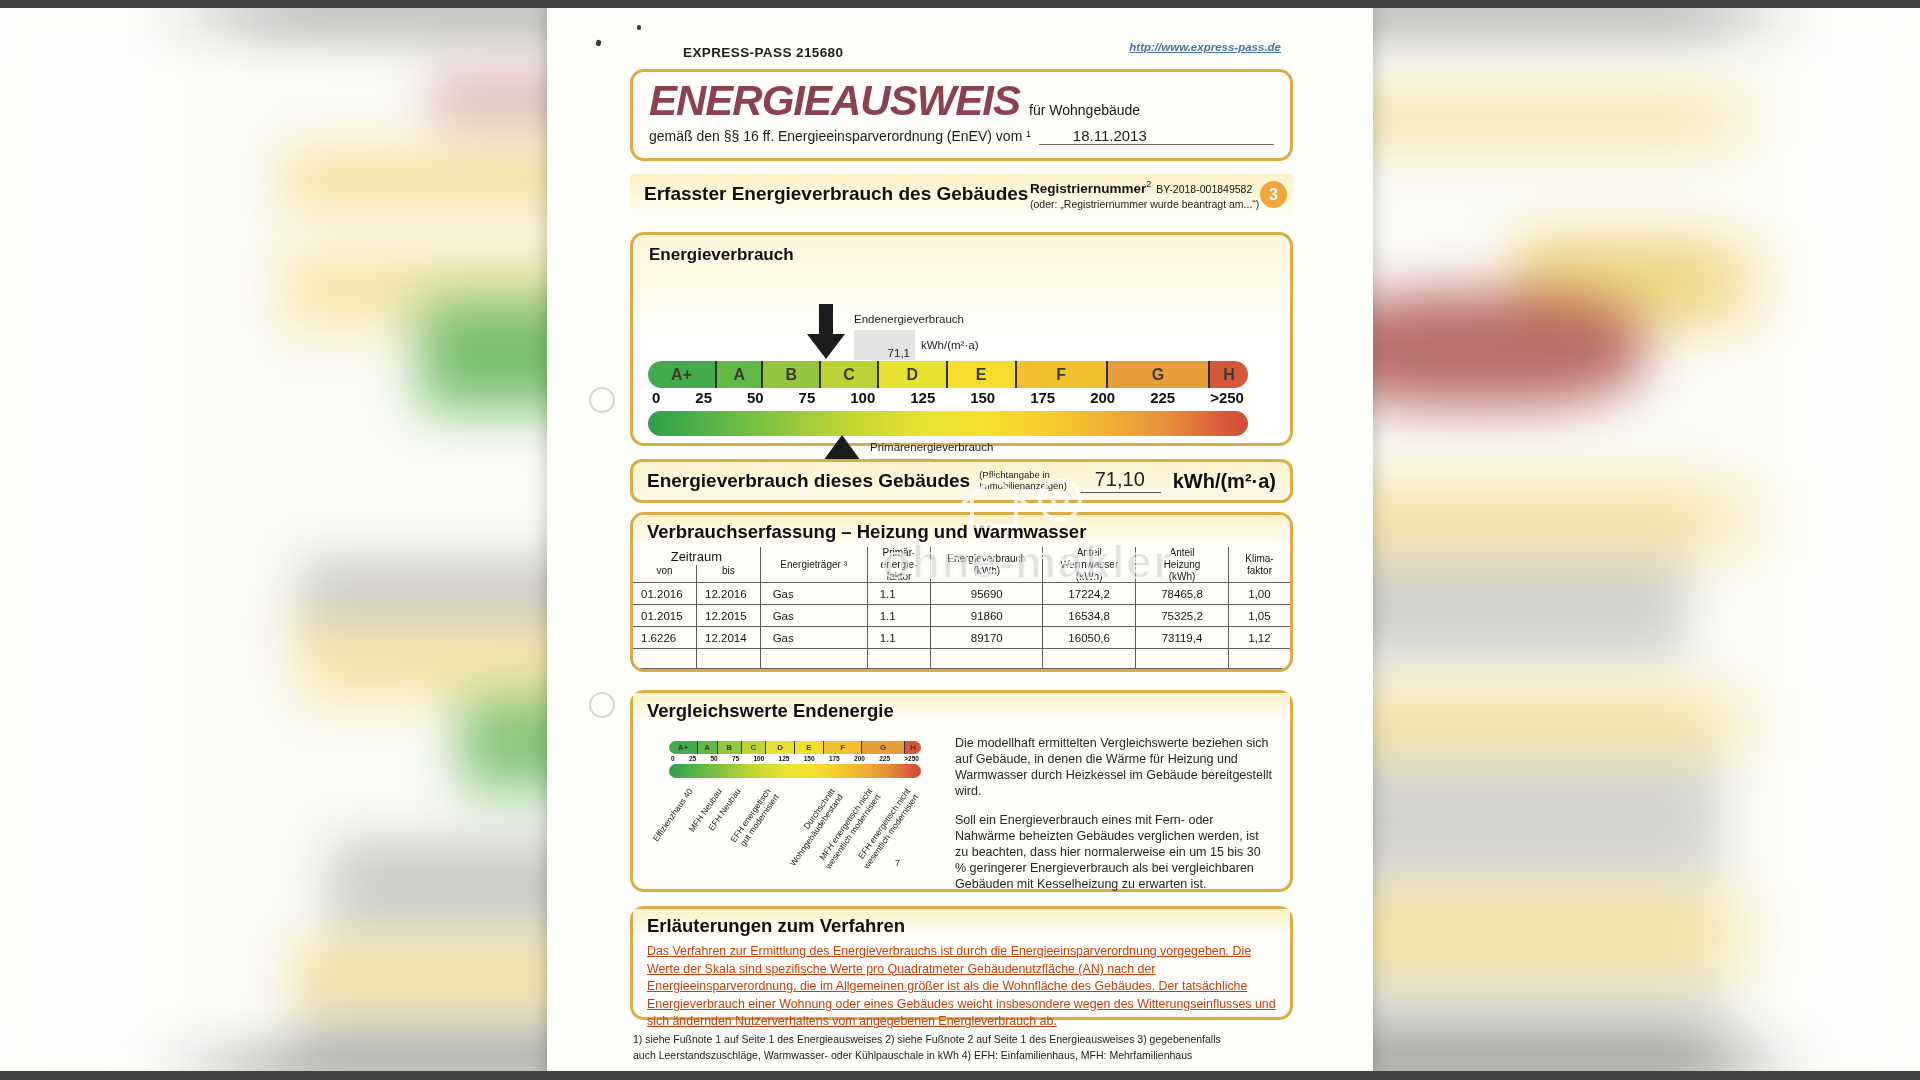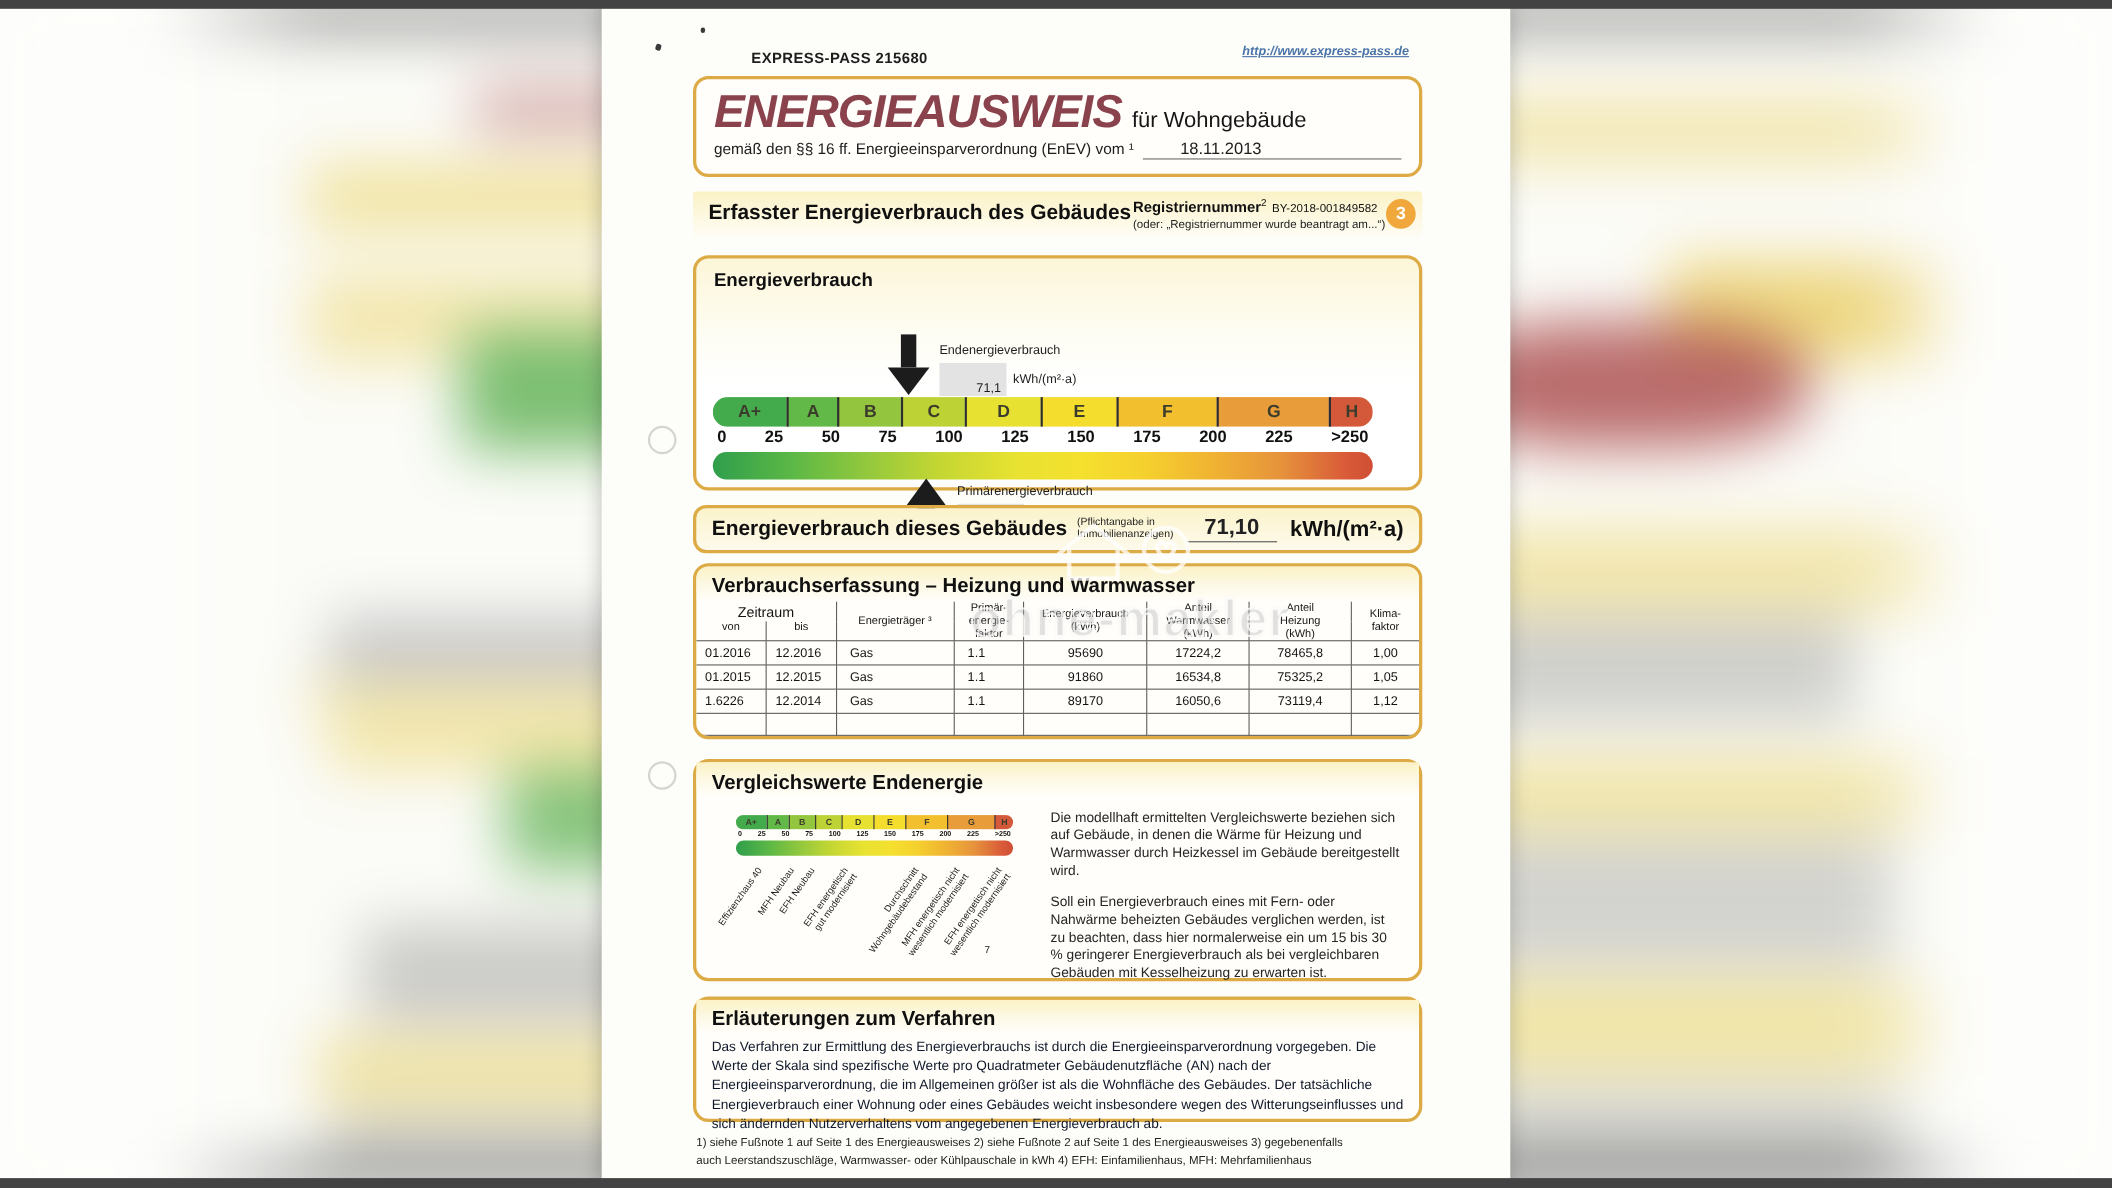--- a/index.html
+++ b/index.html
@@ -23,21 +23,21 @@
   .url{position:absolute;right:92px;top:41px;font-size:11.5px;font-style:italic;font-weight:bold;
        color:#4a73a8;text-decoration:underline;}
   
   .gbox{position:absolute;left:83px;width:663px;border:3px solid #ddab45;border-radius:14px;
         background:#fffefa;box-sizing:border-box;}
   .band-grad{background:linear-gradient(180deg,#fbf2c6 0%,#fdf9e6 55%,rgba(255,255,254,0) 100%);}
   
   .hbox{top:69px;height:92px;padding:8px 16px 0 16px;}
   .h-title-row{display:flex;align-items:baseline;}
   .h-title{font-size:42px;font-weight:bold;font-style:italic;color:#8a424d;letter-spacing:-1px;line-height:1;}
-  .h-suffix{font-size:20px;color:#161616;margin-left:9px;}
+  .h-suffix{font-size:14px;color:#161616;margin-left:9px;}
   .h-law{display:flex;align-items:baseline;font-size:14px;color:#1c1c1c;margin-top:5px;}
   .h-date-line{flex:1;border-bottom:1.3px solid #6b6b6b;margin-left:8px;padding-left:34px;font-size:15px;}
   
   .sec1{position:absolute;left:83px;top:174px;width:663px;height:42px;
         background:linear-gradient(180deg,#fbf2c6,#fefdf6);border-radius:3px;}
   .sec1 h2{position:absolute;left:14px;top:9px;margin:0;font-size:19px;color:#101010;}
   .regblk{position:absolute;left:400px;top:5px;line-height:1.2;}
   .regblk .l1{font-size:13.5px;font-weight:bold;color:#111;}
   .regblk .l1 sup{font-size:9px;font-weight:normal;}
   .regblk .num{font-size:10.5px;font-weight:normal;margin-left:5px;}
@@ -69,21 +69,21 @@
          padding:0 4px;box-sizing:border-box;font-size:15px;font-weight:bold;color:#101010;}
   .gradbar{position:absolute;left:0;top:140px;width:600px;height:25px;border-radius:13px;
      background:linear-gradient(90deg,#2f9e4c 0%,#5cb846 12%,#96c93d 24%,#c3d633 34%,#e8e231 46%,#f5e02e 56%,#f5cf2e 66%,#f0b232 76%,#e6933c 86%,#d95a38 96%,#cf4e35 100%);}
   
   .band2{top:459px;height:44px;display:flex;align-items:center;padding:0 14px;
          background:linear-gradient(180deg,#fbf3cb,#fdfaec);border-radius:12px;}
   .band2 .t{font-size:19px;font-weight:bold;color:#101010;white-space:nowrap;}
   .band2 .note{font-size:9.5px;line-height:1.15;color:#222;white-space:pre-line;margin-left:9px;}
   .vline{position:relative;flex:1;height:30px;margin:0 12px;}
   .vline::after{content:"";position:absolute;left:0;right:0;bottom:3px;border-bottom:1.5px solid #555;}
-  .vline .v{position:absolute;left:0;right:0;bottom:5px;text-align:center;font-size:20px;color:#222;font-weight:bold;}
+  .vline .v{position:absolute;left:0;right:0;bottom:5px;text-align:center;font-size:20px;color:#222;}
   .band2 .unit{font-size:20px;font-weight:bold;color:#101010;white-space:nowrap;}
   
   .tbox{top:512px;height:160px;overflow:hidden;}
   .tbox .tband{padding:6px 14px 4px 14px;}
   .tbox .tband .t{font-size:18.5px;font-weight:bold;color:#101010;}
   table.vt{width:100%;border-collapse:collapse;table-layout:fixed;background:transparent;}
   .vt th,.vt td{border:1px solid #5f5f5f;font-weight:normal;color:#141414;padding:0;}
   .vt th{font-size:10px;line-height:1.18;white-space:pre-line;text-align:center;vertical-align:middle;}
   .vt td{font-size:11.5px;height:21px;text-align:center;}
   .vt .first{border-left:none;}.vt .last{border-right:none;}
@@ -112,21 +112,21 @@
   .mini-labels>div:nth-child(3){left:66px}.mini-labels>div:nth-child(4){left:96px}
   .mini-labels>div:nth-child(5){left:160px}.mini-labels>div:nth-child(6){left:198px}
   .mini-labels>div:nth-child(7){left:236px}
   .fn7{position:absolute;left:262px;top:165px;font-size:9px;color:#222;}
   .vg-text{position:absolute;left:322px;top:42px;width:318px;font-size:12.5px;line-height:1.28;color:#262626;}
   .vg-text p{margin:0 0 13px 0;}
   
   .erbox{top:906px;height:114px;}
   .erbox .tband{padding:6px 14px 2px 14px;}
   .erbox .tband .t{font-size:18.5px;font-weight:bold;color:#101010;}
-  .erbody{padding:4px 14px 0 14px;font-size:12.4px;line-height:1.42;color:#0f172a;}
+  .erbody{padding:4px 14px 0 14px;font-size:12.4px;line-height:1.42;color:#c2410c;text-decoration:underline;}
   .footnotes{position:absolute;left:86px;top:1032px;width:592px;font-size:10.5px;line-height:1.5;color:#222;}
   
   .wm{position:absolute;left:300px;top:470px;width:360px;text-align:center;z-index:5;pointer-events:none;}
   .wm svg{display:block;margin:0 auto;}
   .wm .wmtext{font-size:47px;font-weight:bold;letter-spacing:1px;color:rgba(255,255,255,0.16);
       -webkit-text-stroke:1.8px rgba(255,255,255,0.78);
       text-shadow:0 0 2px rgba(140,140,140,0.30);}
 </style>
 </head>
 <body>

